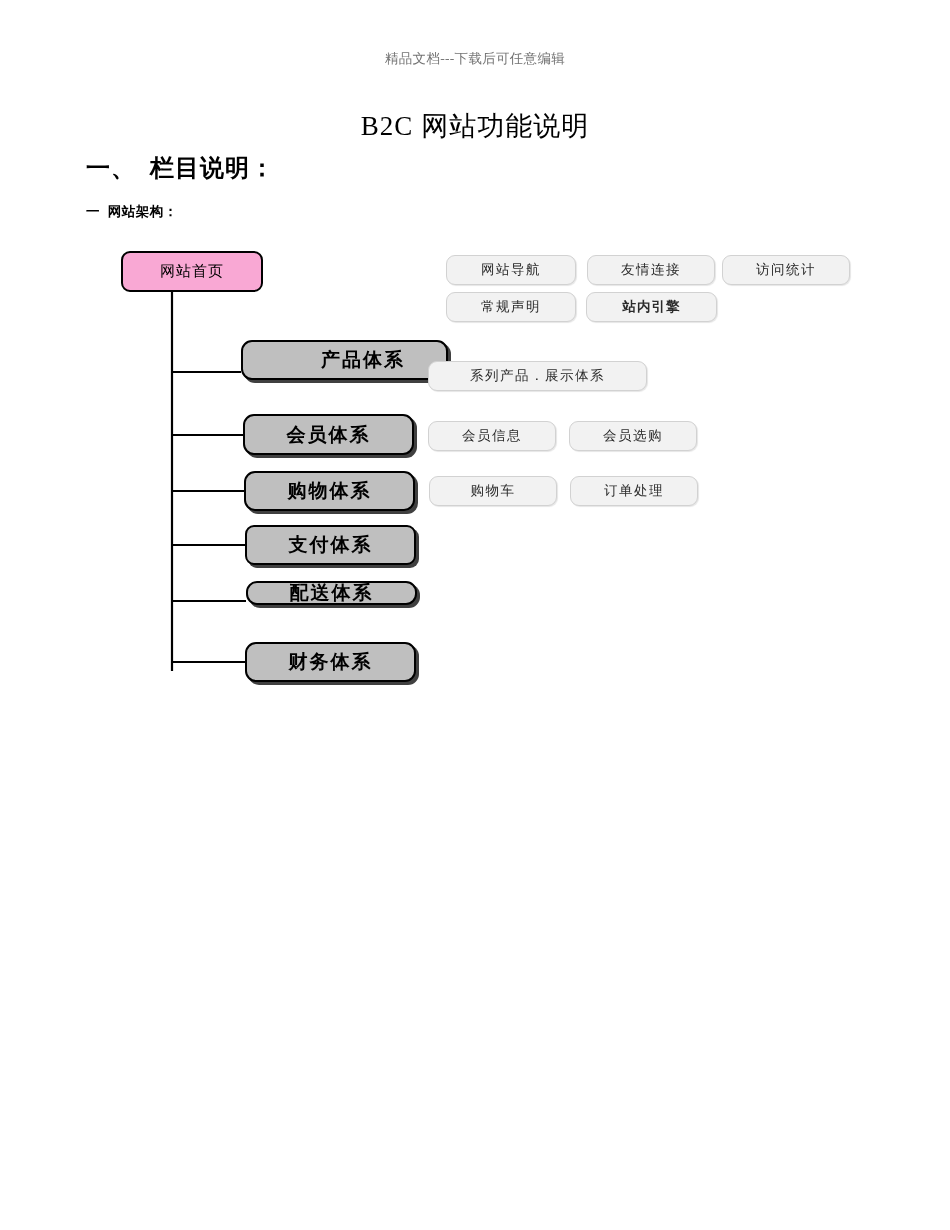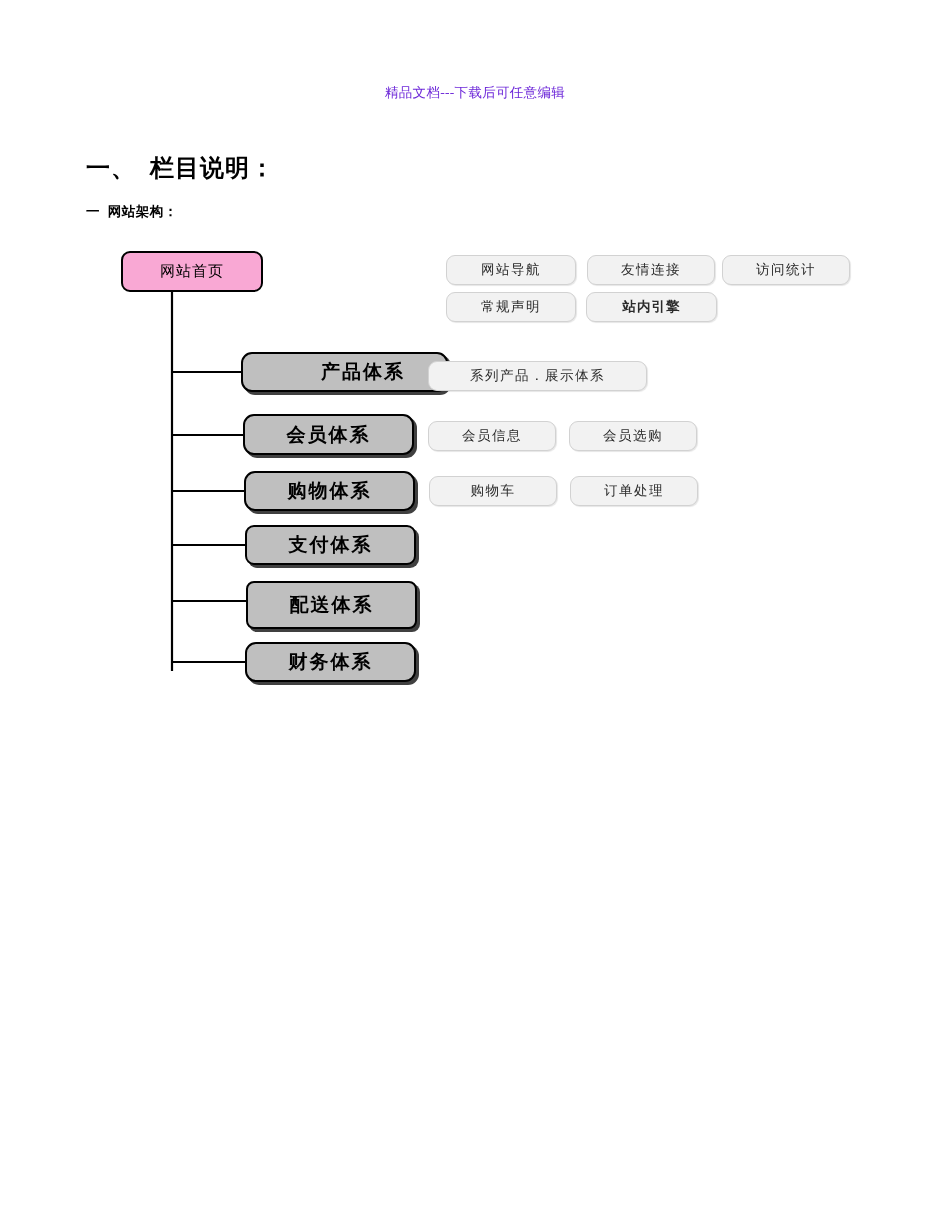--- a/index.html
+++ b/index.html
@@ -20,24 +20,23 @@
   }
 
   
   .doc-header {
     position: absolute;
     top: 50px;
     left: 0;
     width: 950px;
     text-align: center;
     font-size: 13.5px;
-    color: #6d28d9;
+    color: #737373;
     font-family: "Liberation Serif", "DejaVu Serif", serif;
     letter-spacing: 0.3px;
-    margin-top: 34px;
   }
 
   
   .doc-title {
     position: absolute;
     top: 108px;
     left: 0;
     width: 950px;
     text-align: center;
     font-size: 27px;
@@ -141,42 +140,43 @@
     letter-spacing: 1px;
   }
 </style>
 </head>
 <body>
 
 <div class="page">
 
   <div class="doc-header">精品文档---下载后可任意编辑</div>
 
+  <div class="doc-title">B2C 网站功能说明</div>
 
   <div class="section-heading">一、  栏目说明：</div>
 
   <div class="sub-heading">一  网站架构：</div>
 
   <div class="diagram">
     <svg class="connectors" width="950" height="1230" viewBox="0 0 950 1230" id="connector-svg">
         <line x1="172" y1="292" x2="172" y2="671" stroke="#000000" stroke-width="2.2"></line>
         <line x1="172" y1="372" x2="241" y2="372" stroke="#000000" stroke-width="2.2"></line>
         <line x1="172" y1="435" x2="243" y2="435" stroke="#000000" stroke-width="2.2"></line>
         <line x1="172" y1="491" x2="244" y2="491" stroke="#000000" stroke-width="2.2"></line>
         <line x1="172" y1="545" x2="245" y2="545" stroke="#000000" stroke-width="2.2"></line>
         <line x1="172" y1="601" x2="246" y2="601" stroke="#000000" stroke-width="2.2"></line>
         <line x1="172" y1="662" x2="245" y2="662" stroke="#000000" stroke-width="2.2"></line>
       </svg>
     <div id="nodes-layer">
         <div class="node-root" style="left: 121px; top: 251px; width: 142px; height: 41px;">网站首页</div>
-        <div class="node-main" style="left: 241px; top: 352px; width: 207px; height: 40px; padding-left: 37px;">产品体系</div>
+        <div class="node-main" style="left: 241px; top: 340px; width: 207px; height: 40px; padding-left: 37px;">产品体系</div>
         <div class="node-main" style="left: 243px; top: 414px; width: 171px; height: 41px; text-align: right;">会员体系</div>
         <div class="node-main" style="left: 244px; top: 471px; width: 171px; height: 40px;">购物体系</div>
         <div class="node-main" style="left: 245px; top: 525px; width: 171px; height: 40px; border-radius: 9px;">支付体系</div>
-        <div class="node-main" style="left: 246px; top: 581px; width: 171px; height: 48px; border-radius: 8px;">配送体系</div>
+        <div class="node-main" style="left: 246px; top: 581px; width: 171px; height: 24px;">配送体系</div>
         <div class="node-main" style="left: 245px; top: 642px; width: 171px; height: 40px;">财务体系</div>
         <div class="node-light" style="left: 446px; top: 255px; width: 130px; height: 30px;">网站导航</div>
         <div class="node-light" style="left: 587px; top: 255px; width: 128px; height: 30px;">友情连接</div>
         <div class="node-light" style="left: 722px; top: 255px; width: 128px; height: 30px;">访问统计</div>
         <div class="node-light" style="left: 446px; top: 292px; width: 130px; height: 30px;">常规声明</div>
         <div class="node-light bold" style="left: 586px; top: 292px; width: 131px; height: 30px;">站内引擎</div>
         <div class="node-light" style="left: 428px; top: 361px; width: 219px; height: 30px;">系列产品．展示体系</div>
         <div class="node-light" style="left: 428px; top: 421px; width: 128px; height: 30px;">会员信息</div>
         <div class="node-light" style="left: 569px; top: 421px; width: 128px; height: 30px;">会员选购</div>
         <div class="node-light" style="left: 429px; top: 476px; width: 128px; height: 30px;">购物车</div>

